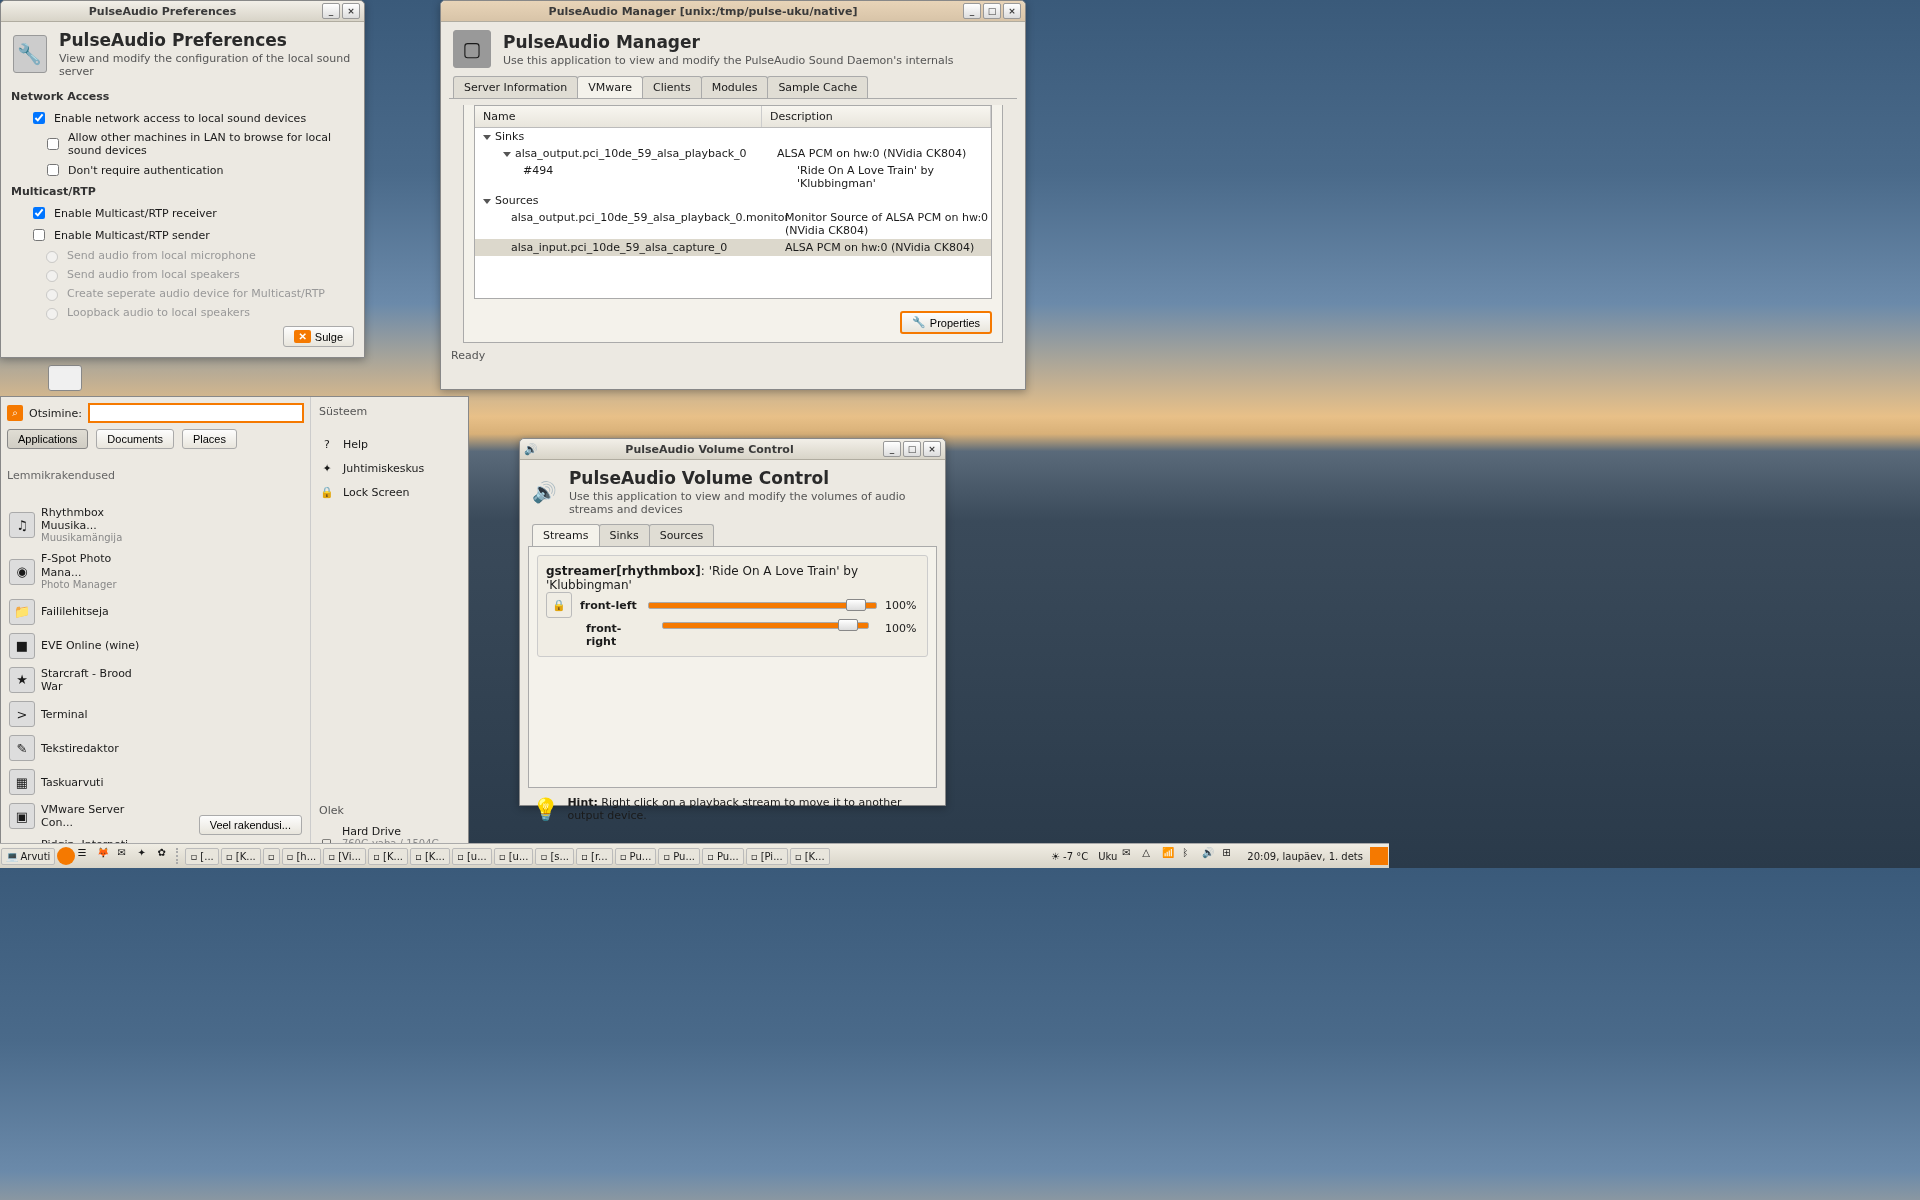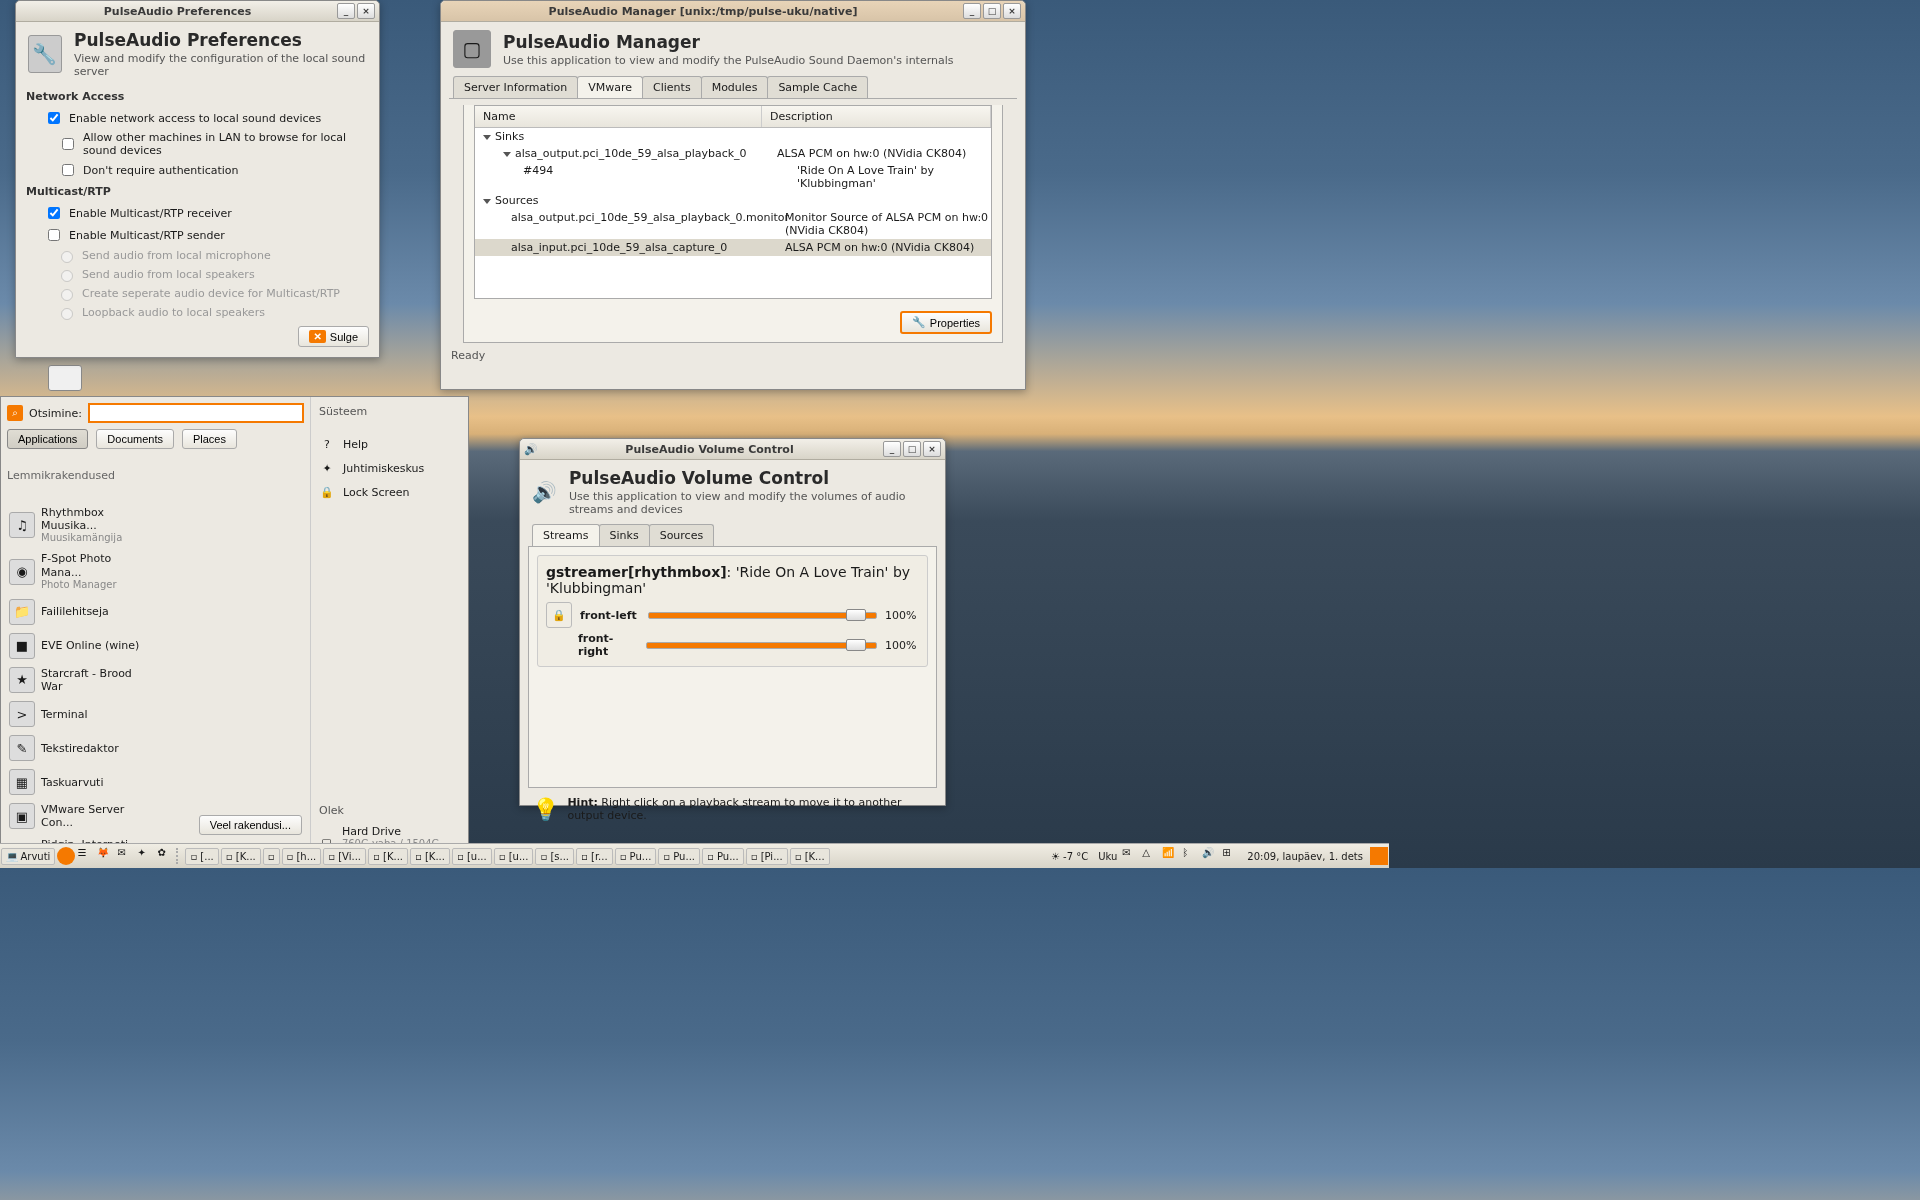--- a/index.html
+++ b/index.html
@@ -51,21 +51,21 @@
 .panel .picon{width:18px;height:18px;margin:0 1px}
 .slider-track{height:5px;background:linear-gradient(to right,#f57900 0%,#f57900 100%);border:1px solid #aaa;border-radius:2px;flex:1;position:relative}
 .slider-thumb{width:18px;height:10px;background:linear-gradient(to bottom,#fff,#ddd);border:1px solid #888;border-radius:2px;position:absolute;right:10px;top:-4px}
 .drive-icon{position:absolute;left:48px;top:365px;width:32px;height:24px;background:#f0f0f0;border:1px solid #888;border-radius:3px}
 </style>
 </head>
 <body>
 
 <div class="drive-icon"></div>
 
-<div class="window" style="left:15px;top:0;width:363px;height:356px">
+<div class="window" style="left:0;top:0;width:363px;height:356px">
   <div class="titlebar">
     <span class="title">PulseAudio Preferences</span>
     <div class="wbtn">_</div>
     <div class="wbtn">×</div>
   </div>
   <div class="header">
     <div class="hicon">🔧</div>
     <div>
       <h2>PulseAudio Preferences</h2>
       <div class="sub">View and modify the configuration of the local sound server</div>
@@ -193,30 +193,30 @@
       <div class="sub">Use this application to view and modify the volumes of audio streams and devices</div>
     </div>
   </div>
   <div class="tabs" style="margin:0 8px">
     <div class="tab active">Streams</div>
     <div class="tab">Sinks</div>
     <div class="tab">Sources</div>
   </div>
   <div style="background:#f4f2eb;border:1px solid #aaa;border-top:none;margin:0 8px;height:224px;padding:8px">
     <div style="border:1px solid #ccc;border-radius:3px;padding:8px;background:#f0ede4">
-      <div style="font-size:14px;margin-bottom:6px"><b>gstreamer[rhythmbox]</b><span>: 'Ride On A Love Train' by 'Klubbingman'</span></div>
+      <div style="font-size:12px;"><b>gstreamer[rhythmbox]</b><span>: 'Ride On A Love Train' by 'Klubbingman'</span></div>
       <div style="display:flex;align-items:center;gap:8px;margin-bottom:4px">
         <div style="width:24px;height:24px;border:1px solid #bbb;border-radius:3px;display:flex;align-items:center;justify-content:center">🔒</div>
         <b style="width:60px">front-left</b>
         <div class="slider-track">
             <div class="slider-thumb"></div>
           </div>
         <span style="width:34px">100%</span>
       </div>
-      <div style="display:flex;align-items:center;gap:8px">
+      <div style="display:flex;gap:16px">
         <div style="width:24px"></div>
         <b style="width:60px">front-right</b>
         <div class="slider-track">
             <div class="slider-thumb"></div>
           </div>
         <span style="width:34px">100%</span>
       </div>
     </div>
   </div>
   <div style="display:flex;align-items:center;gap:8px;padding:8px 12px">

